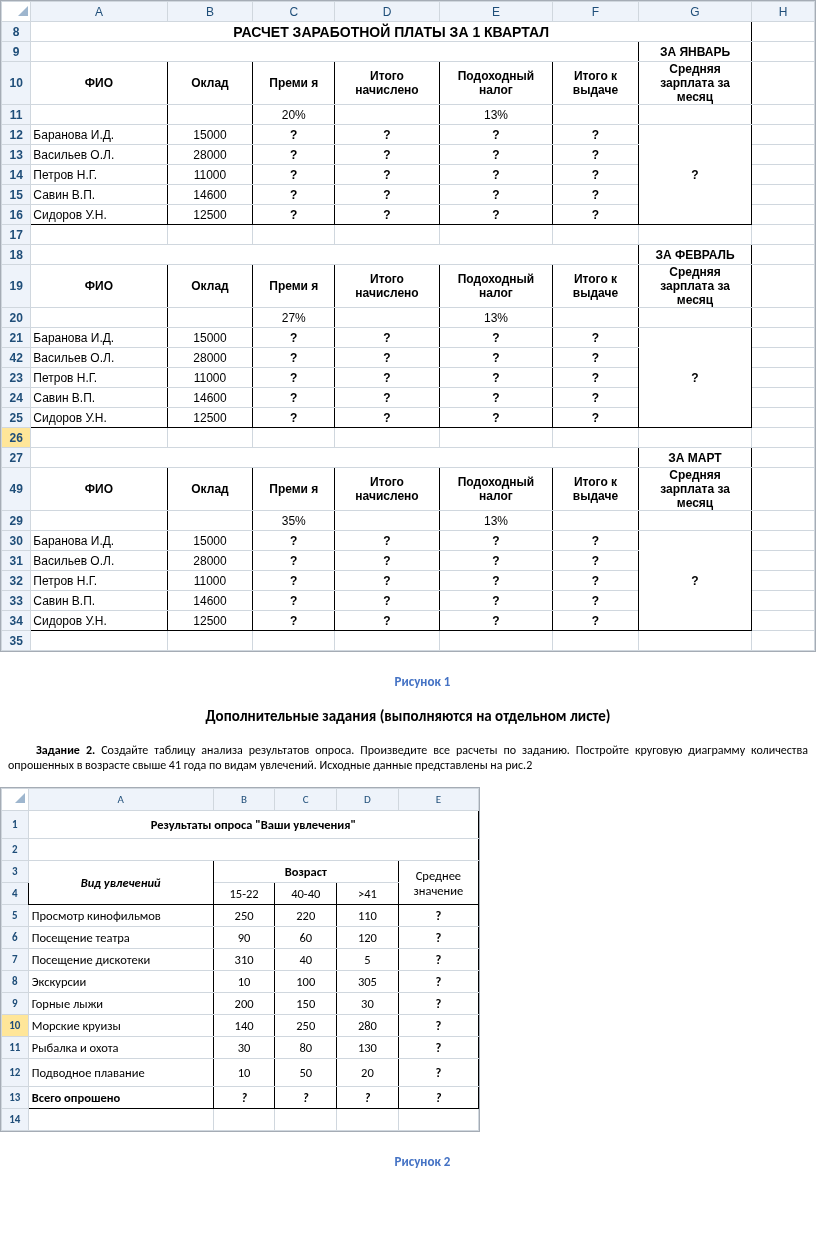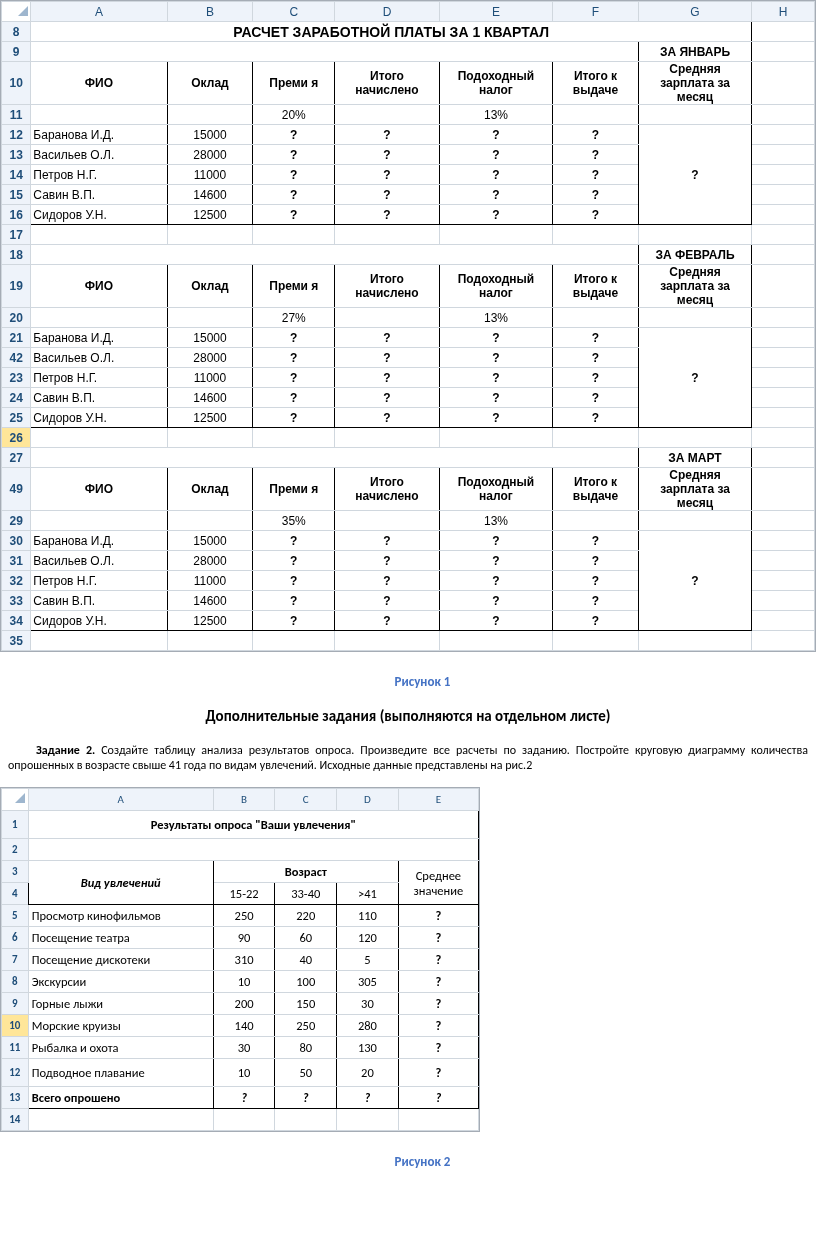--- a/index.html
+++ b/index.html
@@ -466,21 +466,21 @@
         </tr>
   <tr>
     <th class="rowhdr">3</th>
     <td rowspan="2" class="bold italic center bt bl br bb">Вид увлечений</td>
     <td colspan="3" class="bold center bt bl br">Возраст</td>
     <td rowspan="2" class="center bt bl br bb">Среднее значение</td>
   </tr>
   <tr>
     <th class="rowhdr">4</th>
     <td class="center bl br bb">15-22</td>
-    <td class="center bl br bb">33-40</td>
+    <td class="center bl br bb">40-40</td>
     <td class="center bl br bb">&gt;41</td>
   </tr>
   <tr>
           <th class="rowhdr">5</th>
           <td class="bl br">Просмотр кинофильмов</td>
           <td class="center bl br">250</td>
           <td class="center bl br">220</td>
           <td class="center bl br">110</td>
           <td class="bold center bl br">?</td>
         </tr>

